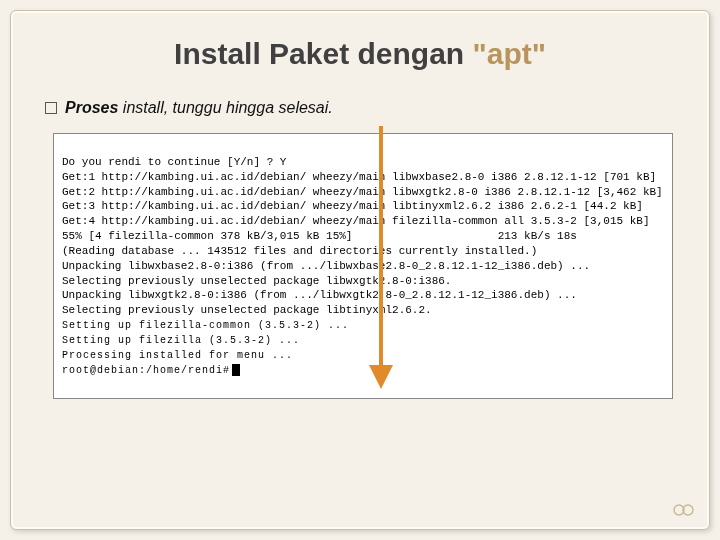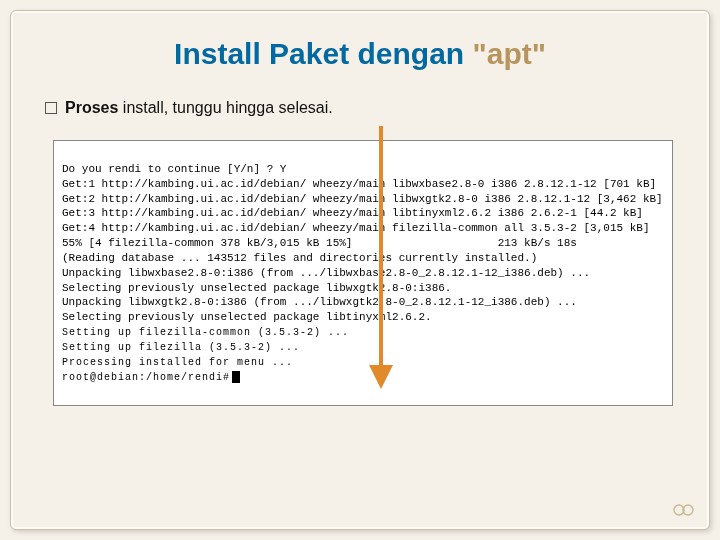--- a/index.html
+++ b/index.html
@@ -23,35 +23,36 @@
     padding: 18px 28px;
   }
   .title-row {
     text-align: center;
     margin-top: 8px;
     margin-bottom: 28px;
   }
   .title-a {
     font-weight: bold;
     font-size: 30px;
-    color: #0369a1;
+    color: #404040;
     font-family: Verdana, Geneva, sans-serif;
   }
   .title-b {
     font-weight: bold;
     font-size: 30px;
     color: #b8945e;
     font-family: Verdana, Geneva, sans-serif;
   }
   .bullet-row {
     display: flex;
     align-items: center;
     gap: 8px;
-    margin-bottom: 23px;
+    margin-bottom: 16px;
     margin-left: 6px;
+    font-style: italic;
   }
   .bullet-box {
     width: 12px;
     height: 12px;
     border: 1.5px solid #555;
     display: inline-block;
   }
   .bullet-bold {
     font-size: 16px;
     font-weight: bold;

